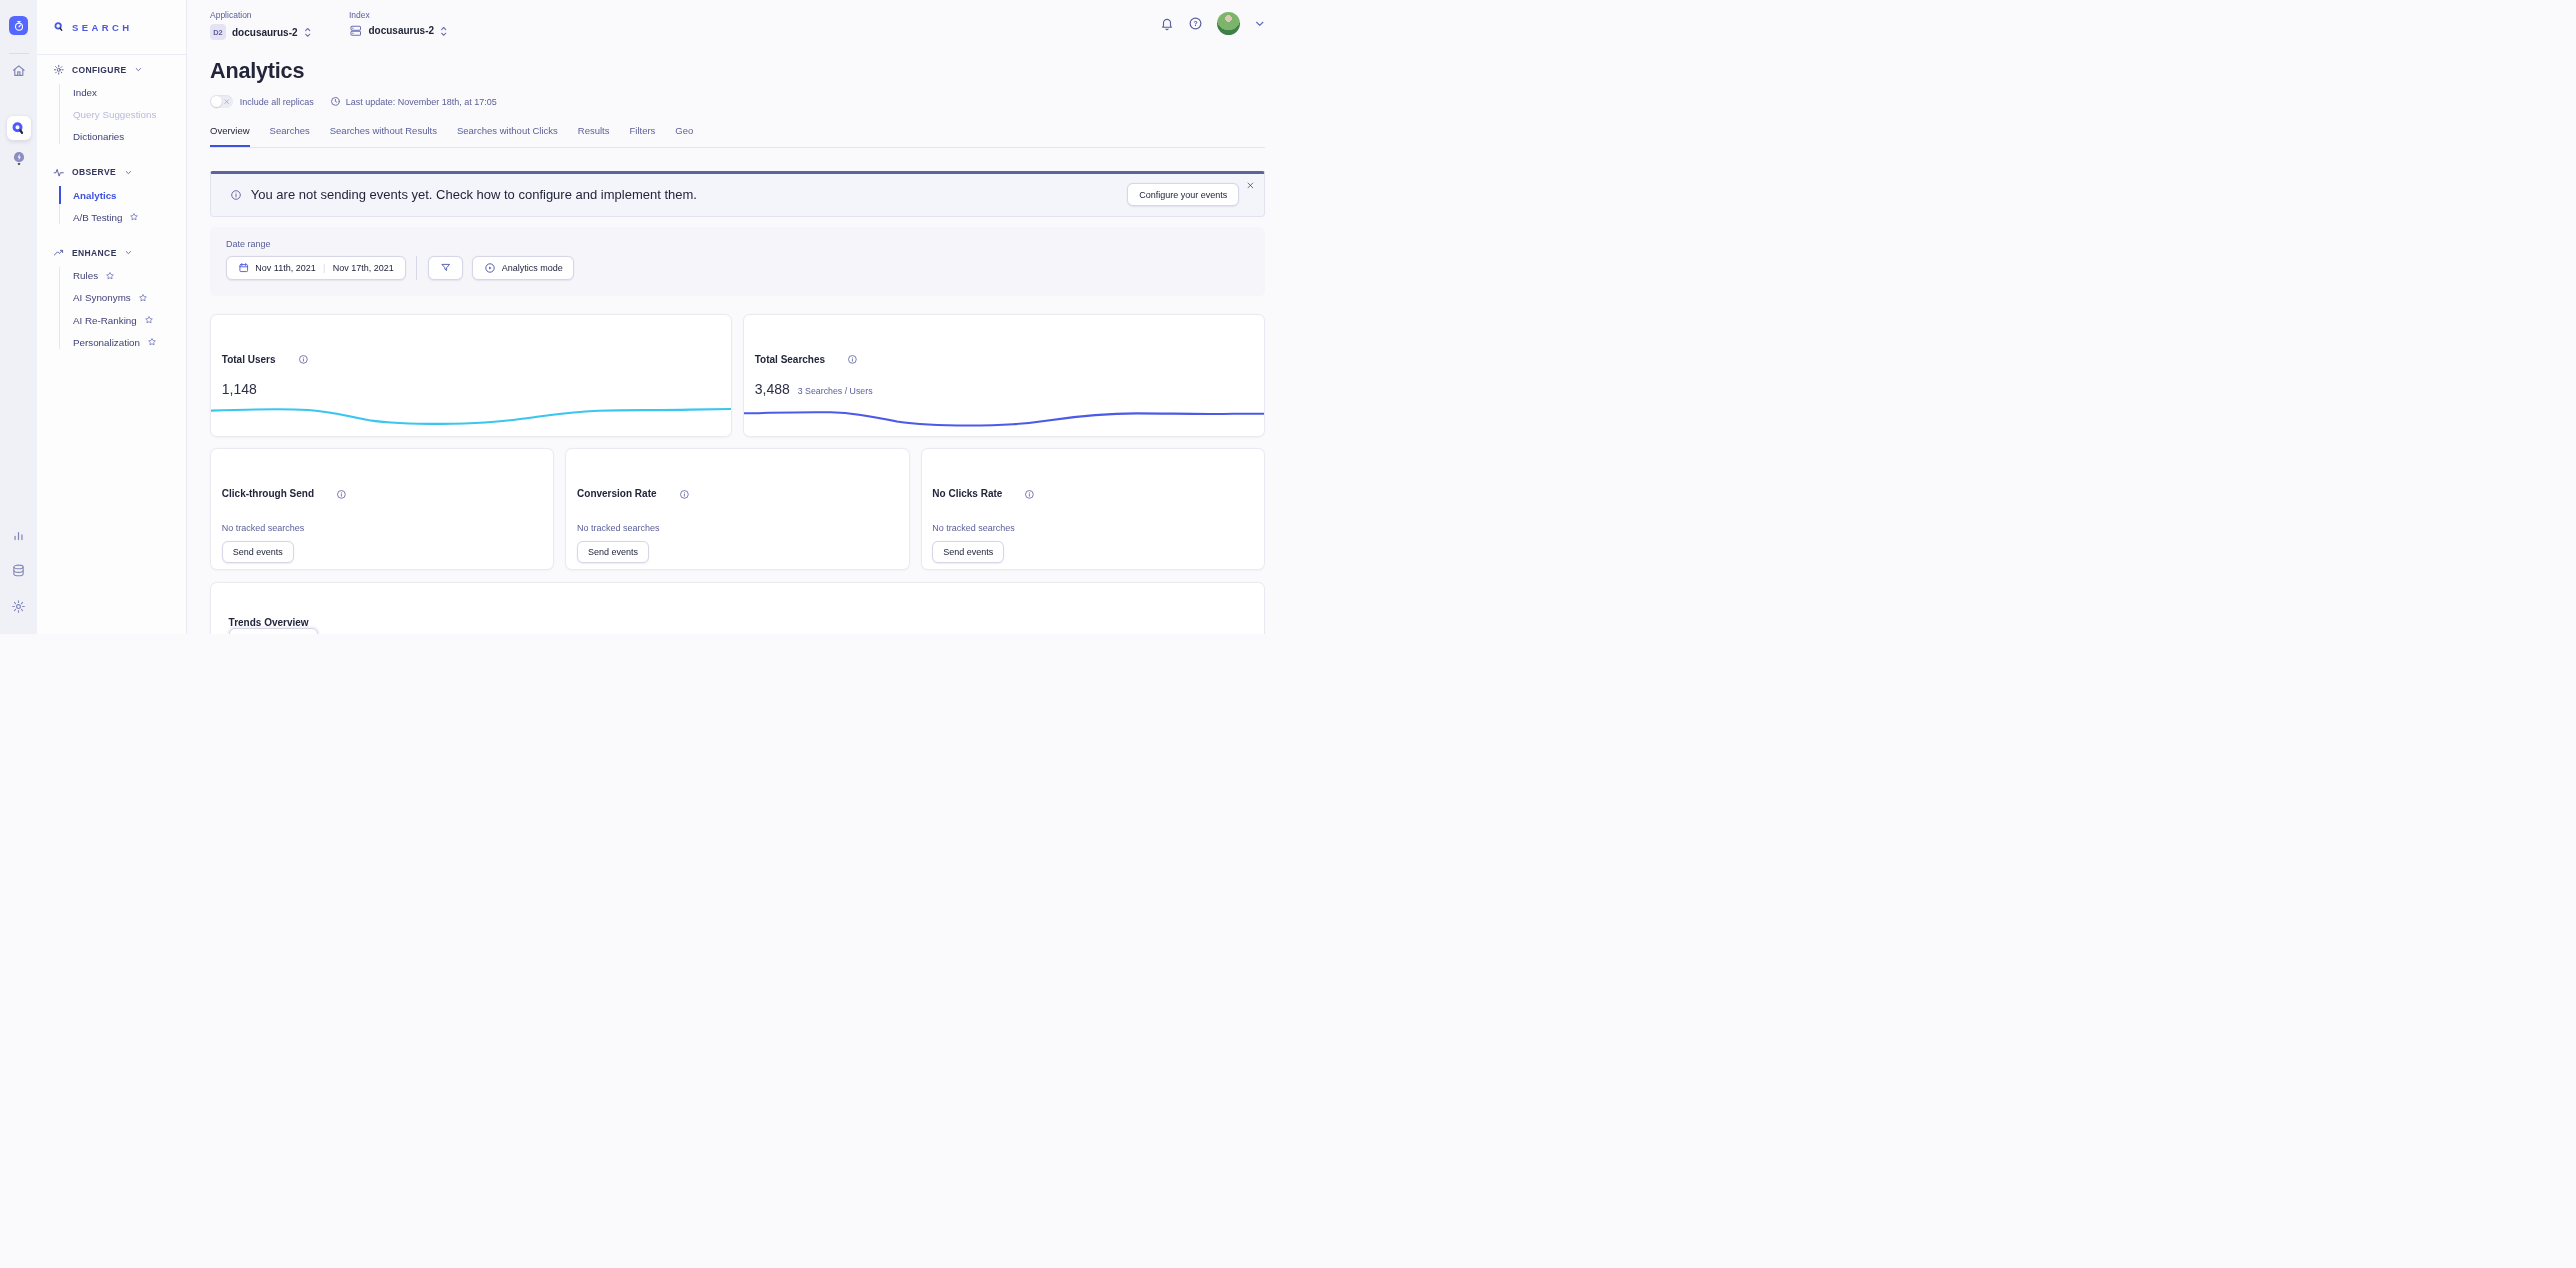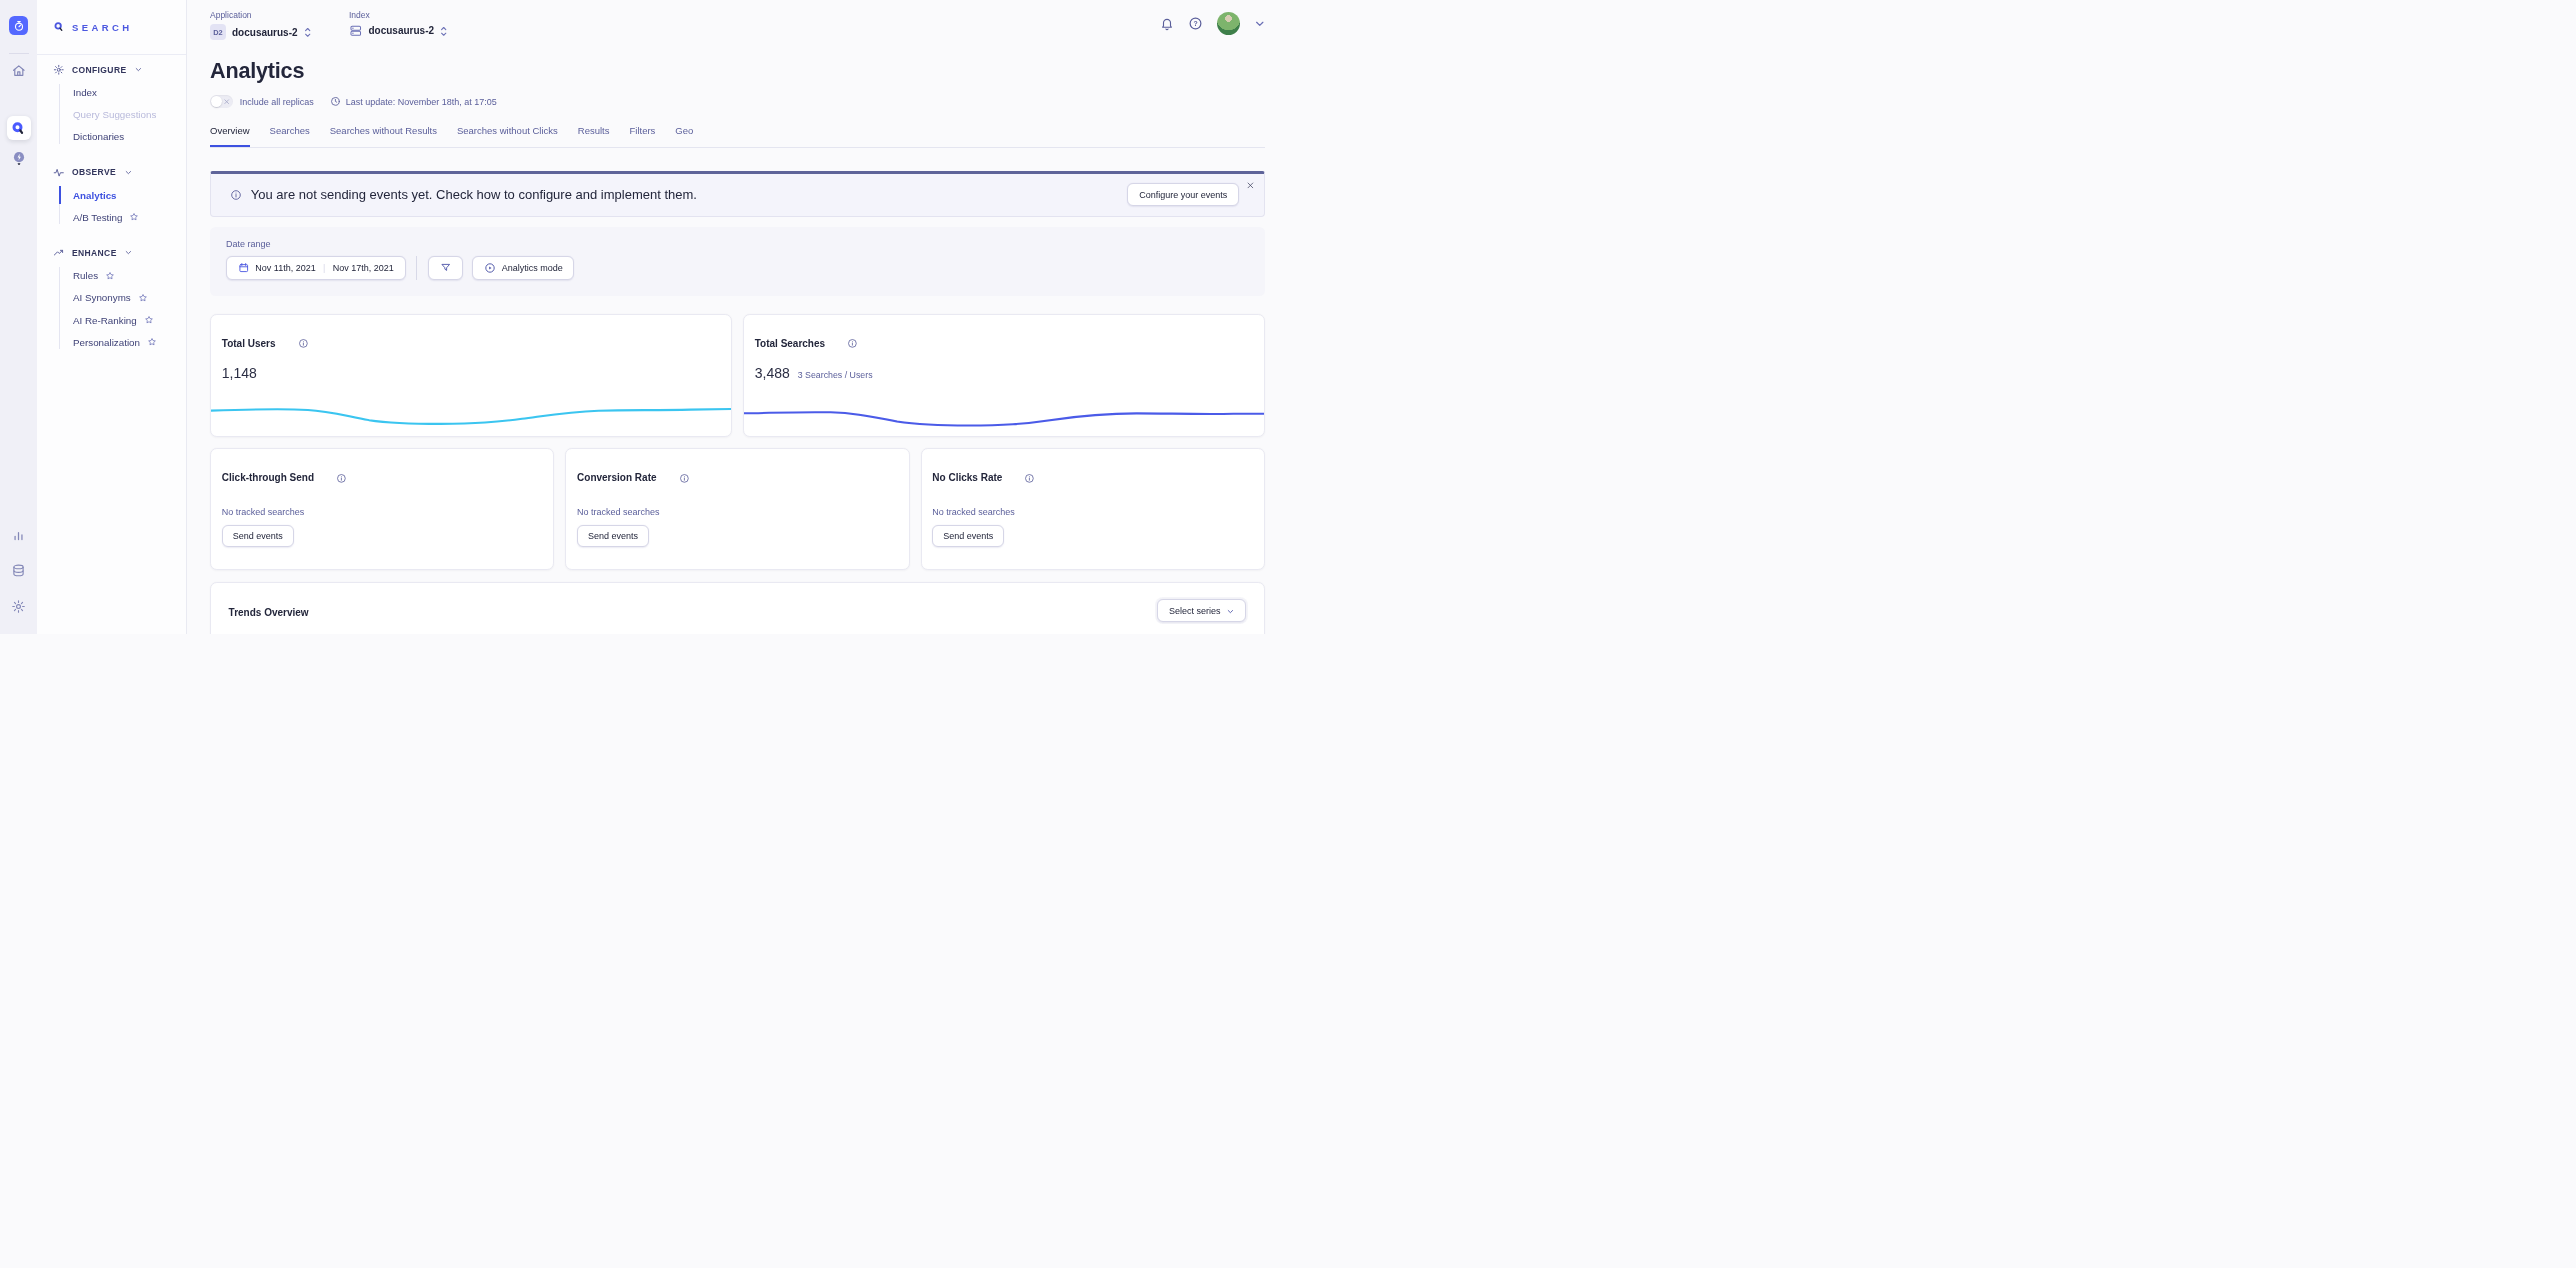--- a/index.html
+++ b/index.html
@@ -65,31 +65,31 @@
   .date-panel { margin-top:10.8px; background:#f5f5fa; border-radius:5.4px; height:69px; padding:11.5px 16px 0; }
   .date-label { font-size:9px; color:#5a5e9a; }
   .date-controls { display:flex; align-items:center; margin-top:6.8px; gap:8.8px; }
   .btn.with-icon { display:flex; align-items:center; gap:6px; height:24px; }
   .date-sep { color:#d8d9e8; padding:0 1.4px; }
   .vdivider { width:0.7px; height:24px; background:#d8d9e8; margin:0 2px; }
 
   .cards { display:flex; gap:10.8px; margin-top:17.6px; }
   .cards.second { margin-top:11.5px; }
   .card { position:relative; flex:1; height:123px; background:#fff; border:0.7px solid #e9e9f2; border-radius:6.8px; box-shadow:0 0.7px 2px rgba(35,38,59,.04); padding:23px 10.8px 0; overflow:hidden; }
-  .card-title-row { display:flex; align-items:flex-end; gap:22px; }
+  .card-title-row { display:flex; align-items:flex-end; gap:22px;margin-top:16px; }
   .card-title { font-size:10px; font-weight:bold; color:#23263b; }
   .card-value-row { display:flex; align-items:baseline; gap:8px; margin-top:15.6px; }
   .card-value { font-size:14px; font-weight:500; color:#2b2e44; }
   .card-sub { font-size:8.8px; color:#5a5e9a; }
   .spark { position:absolute; left:0; right:0; bottom:5.4px; width:100%; height:38px; display:block; }
   .card.second-row { height:122px; }
   .card-empty { font-size:9px; color:#5a5e9a; margin-top:24px; }
   .card .btn.send { margin-top:8px; padding:4.7px 10px; }
 
-  .trends { margin-top:12px; background:#fff; border:0.7px solid #e9e9f2; border-radius:6.8px; box-shadow:0 0.7px 2px rgba(35,38,59,.04); height:95px; padding:16px 17.6px; display:flex; align-items:flex-start; justify-content:space-between; }
+  .trends { margin-top:12px; background:#fff; border:0.7px solid #e9e9f2; border-radius:6.8px; box-shadow:0 0.7px 2px rgba(35,38,59,.04); height:95px; padding:16px 17.6px; display:flex; align-items:flex-start; justify-content:center;flex-direction:column; }
   .trends-title { font-size:10px; font-weight:bold; color:#23263b; margin-top:8px; }
   .btn.select-series { display:flex; align-items:center; gap:5.4px; height:23px; box-shadow:0 0 0 2px rgba(214,214,231,.25),0 0.7px 1.4px rgba(90,94,154,.12); }
 
   svg { display:block; }
 </style>
 </head>
 <body>
 
 <div class="app">
 

